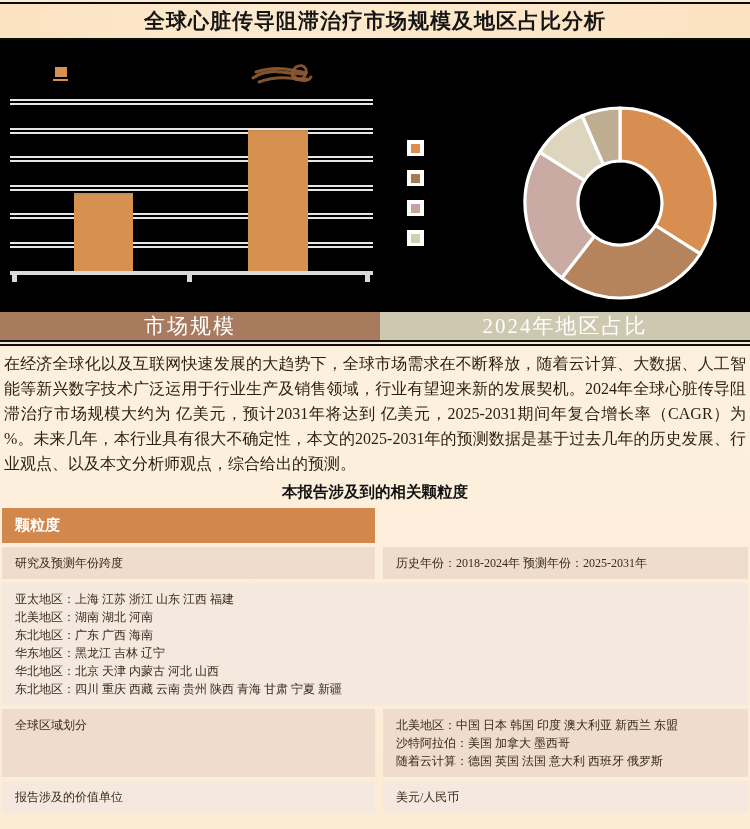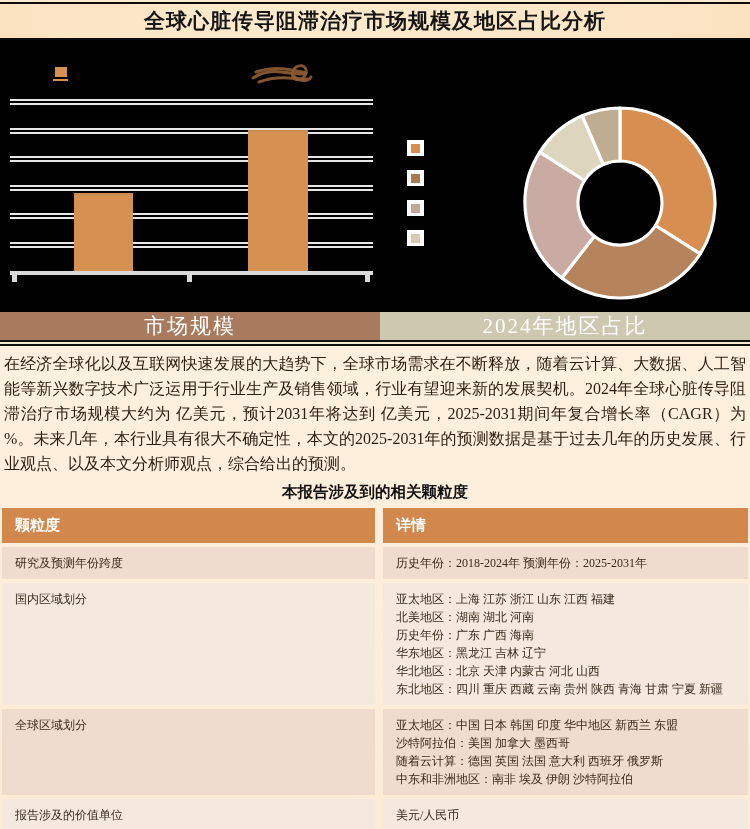--- a/index.html
+++ b/index.html
@@ -124,47 +124,44 @@
   </div>
   <div class="double-line"></div>
 
   <div class="intro">在经济全球化以及互联网快速发展的大趋势下，全球市场需求在不断释放，随着云计算、大数据、人工智能等新兴数字技术广泛运用于行业生产及销售领域，行业有望迎来新的发展契机。2024年全球心脏传导阻滞治疗市场规模大约为 亿美元，预计2031年将达到 亿美元，2025-2031期间年复合增长率（CAGR）为 %。未来几年，本行业具有很大不确定性，本文的2025-2031年的预测数据是基于过去几年的历史发展、行业观点、以及本文分析师观点，综合给出的预测。</div>
 
   <div class="table-title">本报告涉及到的相关颗粒度</div>
 
   <div class="gtable">
     <div class="trow">
       <div class="tl th">颗粒度</div>
-      <div class="tr th">详情</div>
     </div>
     <div id="tableBody">
         <div class="trow body">
           <div class="tl td">研究及预测年份跨度</div>
           <div class="tr td">
             <div>历史年份：2018-2024年 预测年份：2025-2031年</div>
           </div>
         </div>
         <div class="trow body">
-          <div class="tl td">国内区域划分</div>
           <div class="tr td">
             <div>亚太地区：上海 江苏 浙江 山东 江西 福建</div>
             <div>北美地区：湖南 湖北 河南</div>
-            <div>历史年份：广东 广西 海南</div>
+            <div>东北地区：广东 广西 海南</div>
             <div>华东地区：黑龙江 吉林 辽宁</div>
             <div>华北地区：北京 天津 内蒙古 河北 山西</div>
             <div>东北地区：四川 重庆 西藏 云南 贵州 陕西 青海 甘肃 宁夏 新疆</div>
           </div>
         </div>
         <div class="trow body">
           <div class="tl td">全球区域划分</div>
           <div class="tr td">
-            <div>亚太地区：中国 日本 韩国 印度 华中地区 新西兰 东盟</div>
+            <div>北美地区：中国 日本 韩国 印度 澳大利亚 新西兰 东盟</div>
             <div>沙特阿拉伯：美国 加拿大 墨西哥</div>
             <div>随着云计算：德国 英国 法国 意大利 西班牙 俄罗斯</div>
-            <div>中东和非洲地区：南非 埃及 伊朗 沙特阿拉伯</div>
           </div>
         </div>
         <div class="trow body">
           <div class="tl td">报告涉及的价值单位</div>
           <div class="tr td">
             <div>美元/人民币</div>
           </div>
         </div>
       </div>
   </div>

